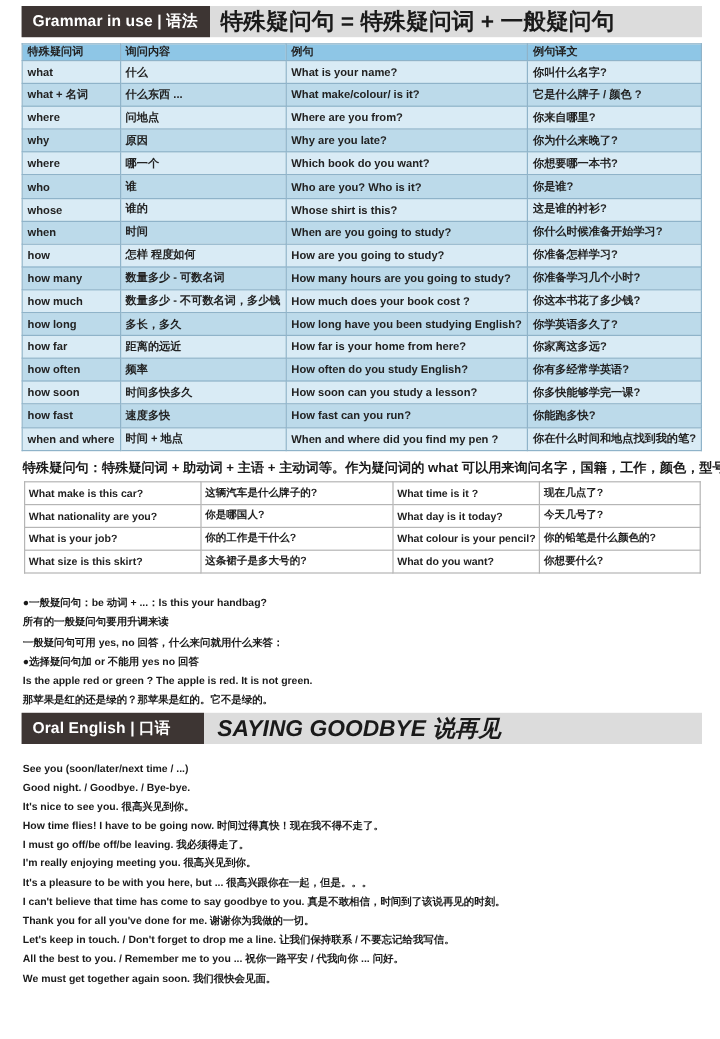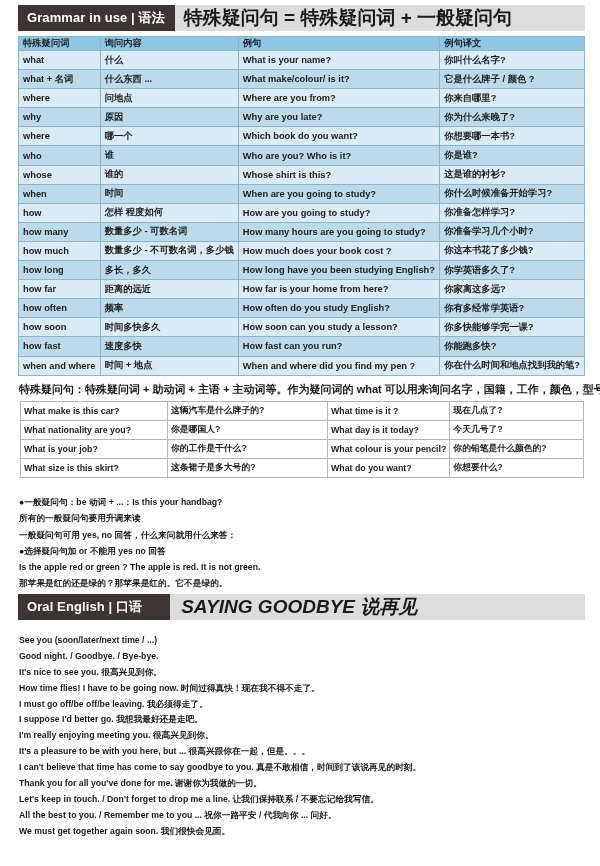--- a/index.html
+++ b/index.html
@@ -217,21 +217,20 @@
   <div class="tag">Oral English | 口语</div>
   <div class="title">SAYING GOODBYE  说再见</div>
 </div>
 
 <div id="oral-lines" class="lines" style="top:621px;">
     <div class="ln">See you (soon/later/next time / ...)</div>
     <div class="ln"> Good night. / Goodbye. / Bye-bye.</div>
     <div class="ln">It's nice to see you. 很高兴见到你。</div>
     <div class="ln">How time flies! I have to be going now.   时间过得真快！现在我不得不走了。</div>
     <div class="ln">I must go off/be off/be leaving. 我必须得走了。</div>
-    <div class="ln">I suppose I'd better go. 我想我最好还是走吧。</div>
     <div class="ln">I'm really enjoying meeting you. 很高兴见到你。</div>
     <div class="ln">It's a pleasure to be with you here, but ... 很高兴跟你在一起，但是。。。</div>
     <div class="ln">I can't believe that time has come to say goodbye to you. 真是不敢相信，时间到了该说再见的时刻。</div>
     <div class="ln">Thank you for all you've done for me. 谢谢你为我做的一切。</div>
     <div class="ln">Let's keep in touch. / Don't forget to drop me a line. 让我们保持联系 / 不要忘记给我写信。</div>
     <div class="ln">All the best to you. / Remember me to you ... 祝你一路平安 / 代我向你 ... 问好。</div>
     <div class="ln">We must get together again soon.  我们很快会见面。</div>
   </div>
 
 </body></html>

